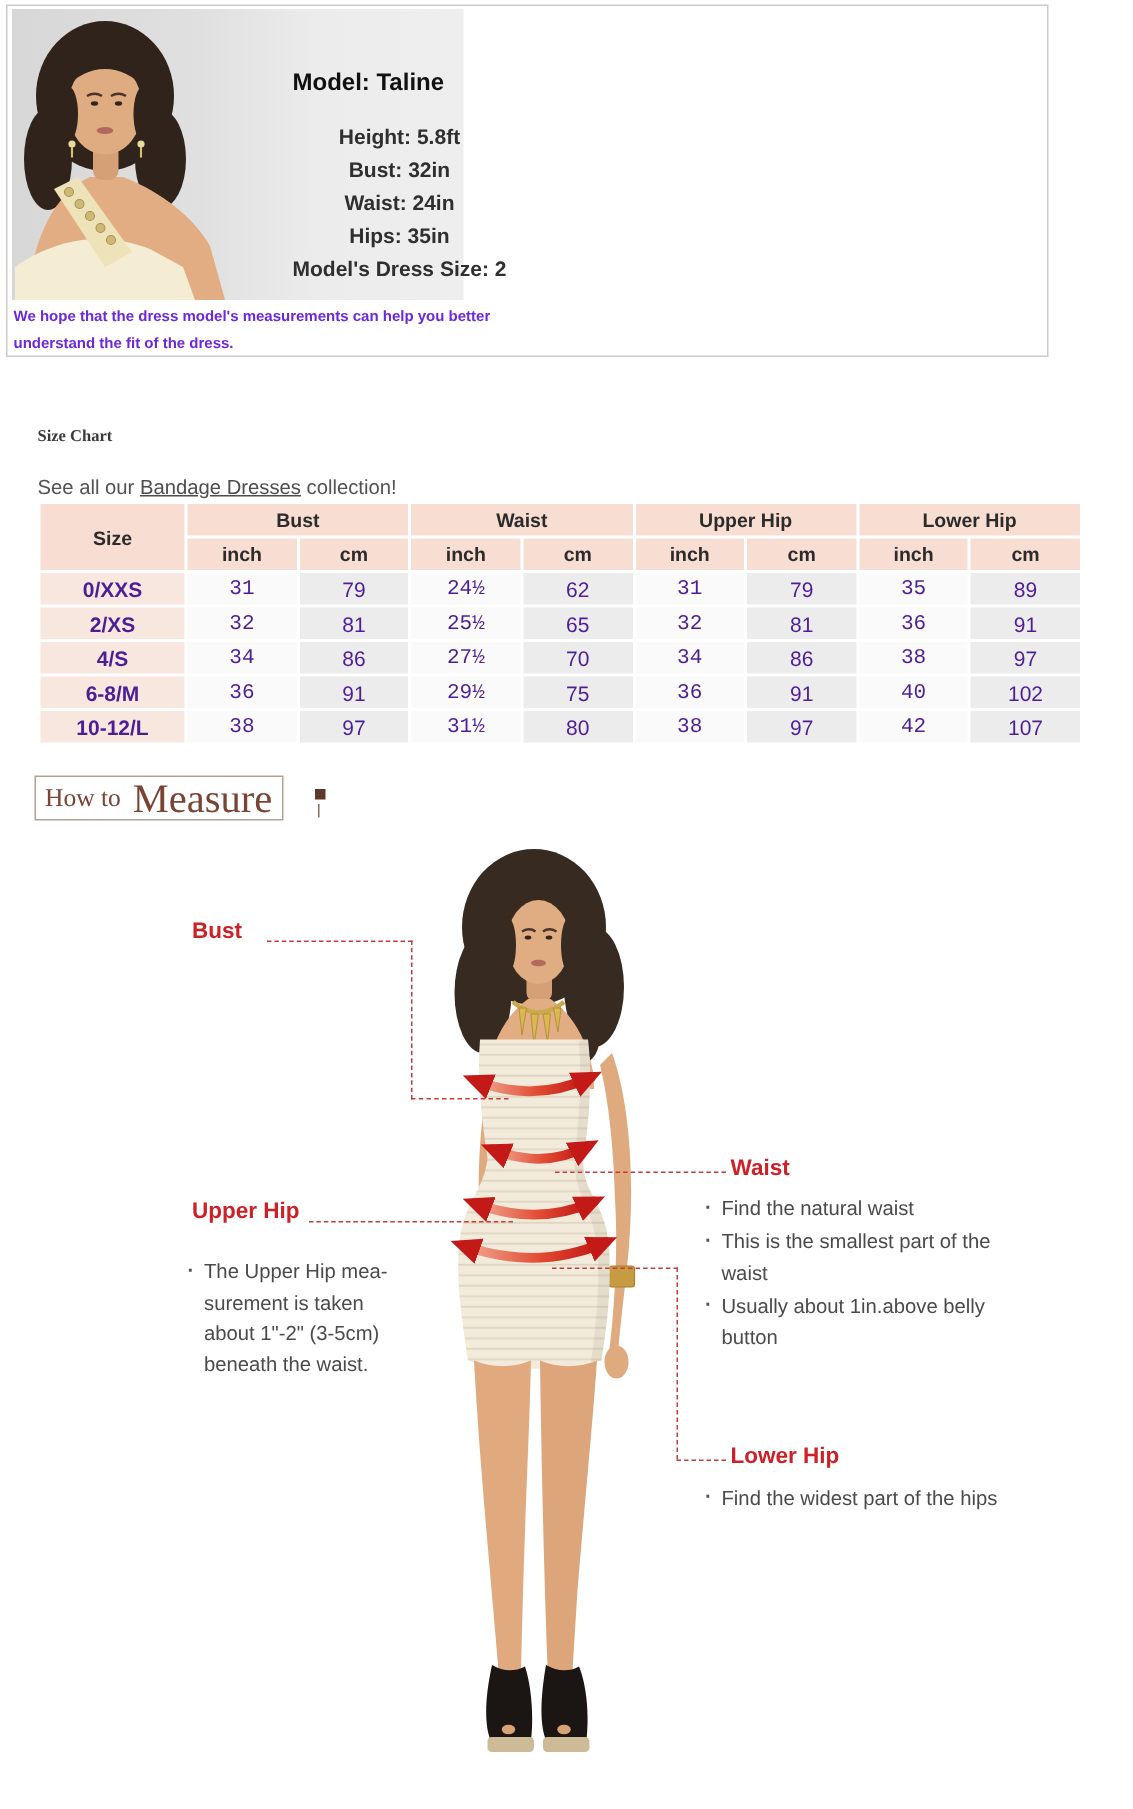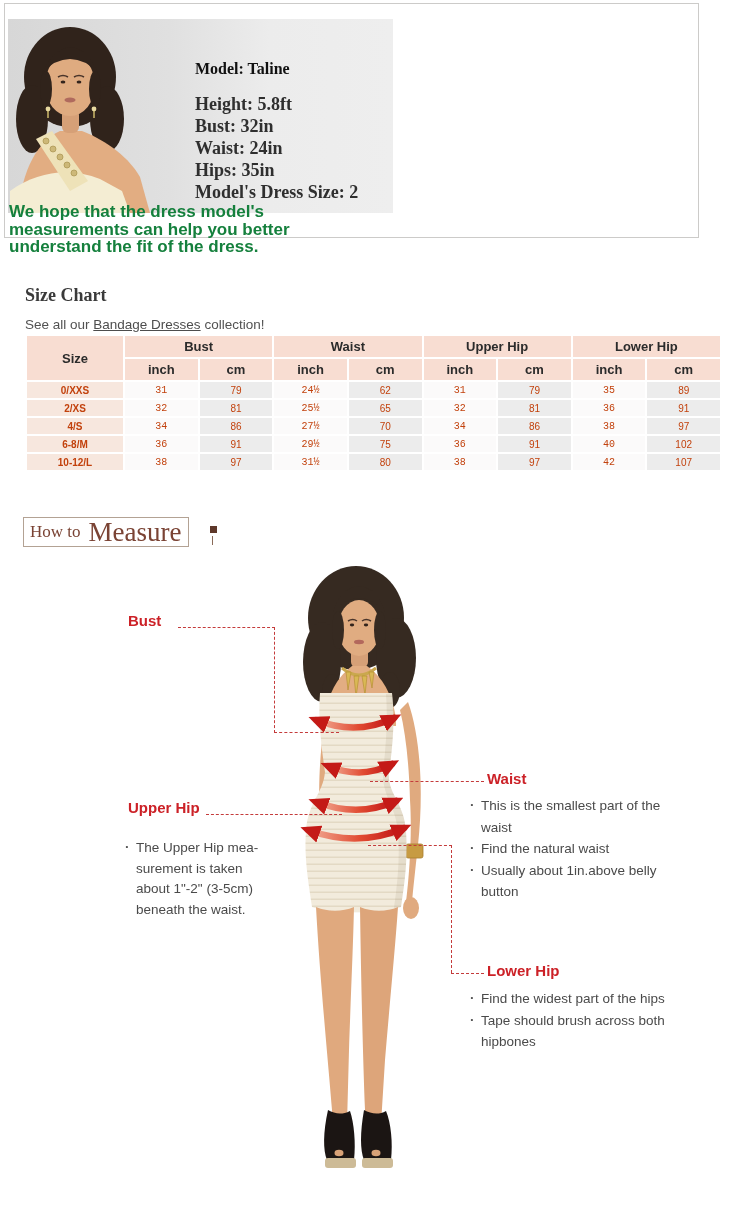--- a/index.html
+++ b/index.html
@@ -2,40 +2,40 @@
 <html><head>
 <meta charset="utf-8">
 <style>
   html,body { margin:0; padding:0; background:#fff; }
   .page { position:relative; width:755px; height:1206px; background:#fff;
           font-family:"Liberation Sans", sans-serif; overflow:hidden; }
 
   
   .model-box { position:absolute; left:4px; top:3px; width:693px; height:233px;
                border:1px solid #cccbc9; background:#fff; }
-  .model-media { position:absolute; left:3px; top:15px; width:385px; height:194px;
-                 background:linear-gradient(to right,#d7d7d7 0%,#e0e0e0 42%,#ececec 68%,#eeeeee 100%);font-family:Liberation Serif, serif; }
+  .model-media { position:absolute; left:3px; top:2px; width:301px; height:194px;
+                 background:linear-gradient(to right,#d7d7d7 0%,#e0e0e0 42%,#ececec 68%,#eeeeee 100%); }
   .model-photo { position:absolute; left:0; top:0; }
   .model-text { position:absolute; left:187px; top:41px; white-space:nowrap; }
   .model-title { font-size:16px; font-weight:bold; color:#111; margin:0 0 15px 0; }
-  .model-line  { font-size:18px; font-weight:bold; color:#2f2f2f; line-height:22px; }
+  .model-line  { font-size:14px; font-weight:bold; color:#2f2f2f; line-height:22px;text-align:center; }
   .model-caption { position:absolute; left:4px; top:199px; width:372px;
-                   font-size:17px; font-weight:bold; color:#15803d; line-height:17.5px; }
+                   font-size:10px; font-weight:bold; color:#6d28d9; line-height:17.5px; }
 
   
   .sc-heading { position:absolute; left:25px; top:285px;
-                font-family:"Liberation Serif", serif; font-size:18px; font-weight:bold; color:#3a3a3a; }
+                font-family:"Liberation Serif", serif; font-size:11px; font-weight:bold; color:#3a3a3a; }
   .sc-linkline { position:absolute; left:25px; top:317px; font-size:13.5px; color:#525252; }
   .sc-link { text-decoration:underline; color:#4d4d4d; cursor:pointer; }
 
   table.size-chart { position:absolute; left:25px; top:334px; width:697px;
                      border-collapse:separate; border-spacing:2px; table-layout:fixed; }
   table.size-chart th { background:#f8ddd2; font-size:13px; color:#2b2b2b; padding:3px 0; font-weight:bold; }
   table.size-chart th.h-size { width:96px; }
-  table.size-chart td { text-align:center; font-size:10px; color:#c2410c; padding:2.5px 0; }
+  table.size-chart td { text-align:center; font-size:14px; color:#4c1d95; padding:2.5px 0; }
   td.c-size { background:#f7e7de; font-weight:bold; color:#222; }
   td.c-inch { background:#fbfafa;font-family:Liberation Mono, monospace; }
   td.c-cm   { background:#ececec; }
 
   
   .htm-heading { position:absolute; left:23px; top:517px; height:28px;
                  display:inline-flex; align-items:center; border:1px solid #b3a294;
                  padding:0 6px; color:#7a4334; font-family:"Liberation Serif", serif; }
   .htm-small { font-size:17px; line-height:28px; }
   .htm-large { font-size:27px; line-height:28px; margin-left:8px; }
@@ -276,24 +276,23 @@
 
   <div class="m-label" style="left:128px; top:612px;">Bust</div>
 
   <div class="m-label" style="left:128px; top:799px;">Upper Hip</div>
   <ul class="m-list lh20" style="left:123px; top:826px; width:147px;margin-top:12px;">
       <li>The Upper Hip mea- surement is taken about 1"-2" (3-5cm) beneath the waist.</li>
     </ul>
 
   <div class="m-label" style="left:487px; top:770px;">Waist</div>
   <ul class="m-list lh21" style="left:468px; top:795px; width:200px;">
+      <li>Find the natural waist</li>
       <li>This is the smallest part of the waist</li>
-      <li>Find the natural waist</li>
       <li>Usually about 1in.above belly button</li>
     </ul>
 
   <div class="m-label" style="left:487px; top:962px;">Lower Hip</div>
   <ul class="m-list lh21" style="left:468px; top:988px; width:208px;">
       <li>Find the widest part of the hips</li>
-      <li>Tape should brush across both hipbones</li>
     </ul>
 
 </div>
 
 </body></html>

